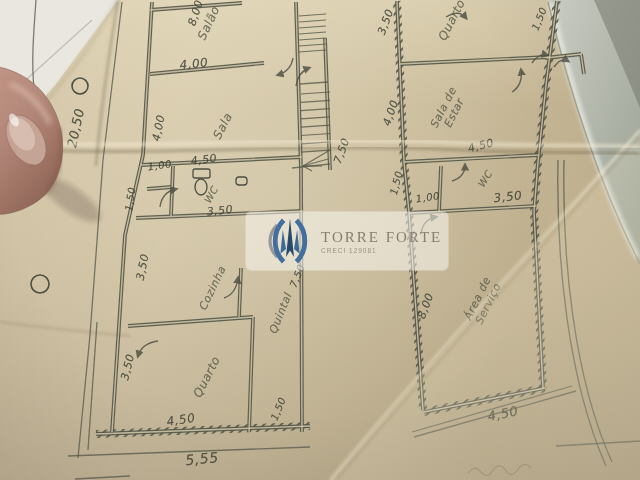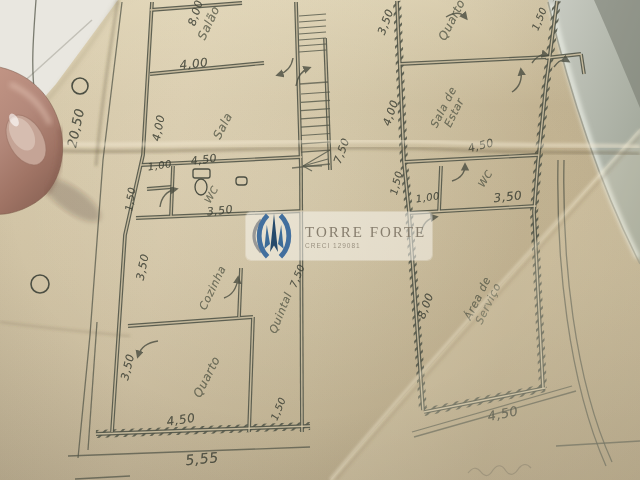--- a/index.html
+++ b/index.html
@@ -15,23 +15,23 @@
     background:radial-gradient(ellipse at 45% 40%, rgba(255,250,235,.12) 0%, rgba(0,0,0,0) 55%, rgba(40,30,15,.14) 100%);}
   svg{position:absolute;left:0;top:0;}
   .layer{position:absolute;left:0;top:0;width:640px;height:480px;pointer-events:none;}
   
   #labels{position:absolute;left:0;top:0;width:640px;height:480px;pointer-events:none;}
   .plan-label{position:absolute;font-style:italic;color:#3e4136;opacity:.84;
      white-space:pre-line;text-align:center;line-height:1.05;letter-spacing:.5px;
      text-shadow:0 0 .6px rgba(62,65,54,.5);}
   .plan-label.room{color:#575a49;opacity:.78;font-weight:400;}
   
-  #logo{position:absolute;left:246px;top:212px;width:186px;height:48px;
+  #logo{position:absolute;left:246px;top:212px;width:186px;height:58px;
      background:rgba(252,250,243,.52);border-radius:5px;display:flex;align-items:center;
-     box-shadow:0 0 0 1px rgba(255,255,255,.25);}
+     box-shadow:0 0 0 1px rgba(255,255,255,.25);padding-left:16px;}
   #logo .txt{margin-left:7px;display:flex;flex-direction:column;}
   .brand{font-family:"Liberation Serif",serif;font-size:15px;letter-spacing:2px;
      color:#877e6e;white-space:nowrap;}
   .subtitle{font-family:"Liberation Serif",serif;font-size:11px;letter-spacing:3.5px;
      color:#877e6e;margin-top:1px;}
   .creci{font-family:"Liberation Sans",sans-serif;font-size:6.5px;letter-spacing:1px;
      color:#9a9180;margin-top:1px;}
 </style>
 </head>
 <body>

